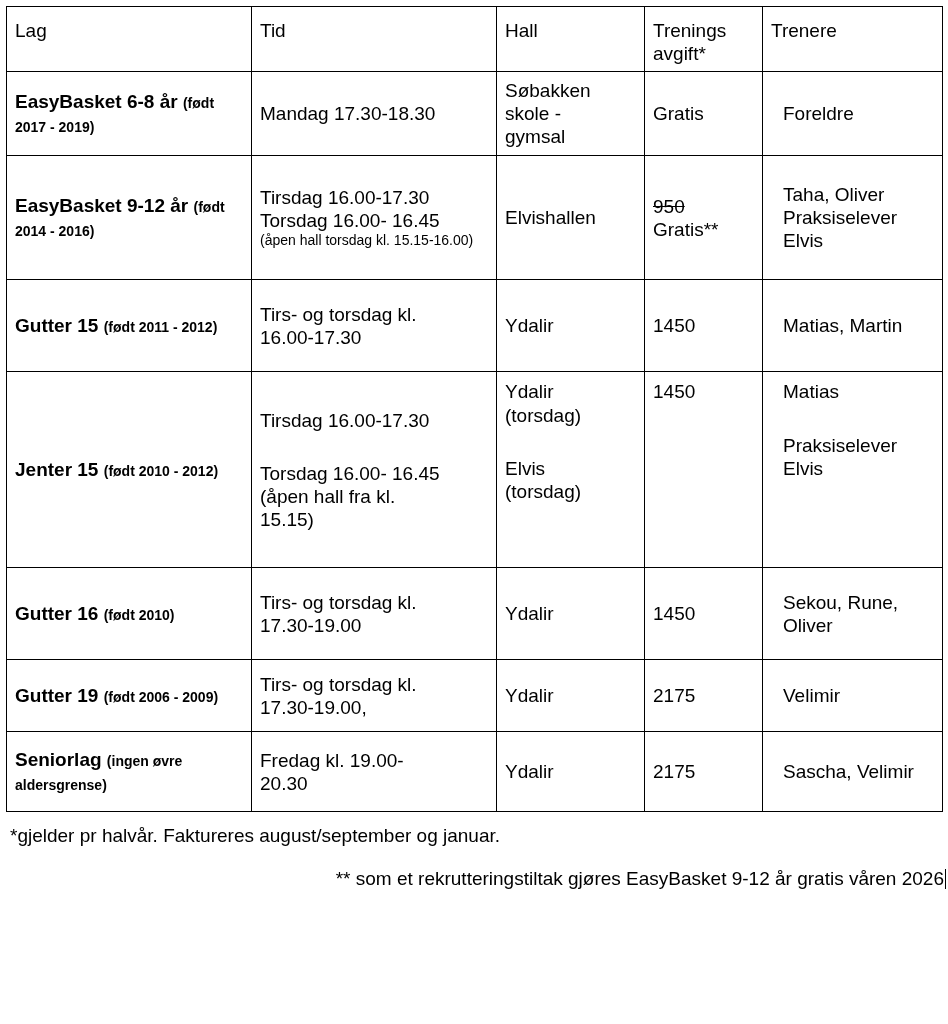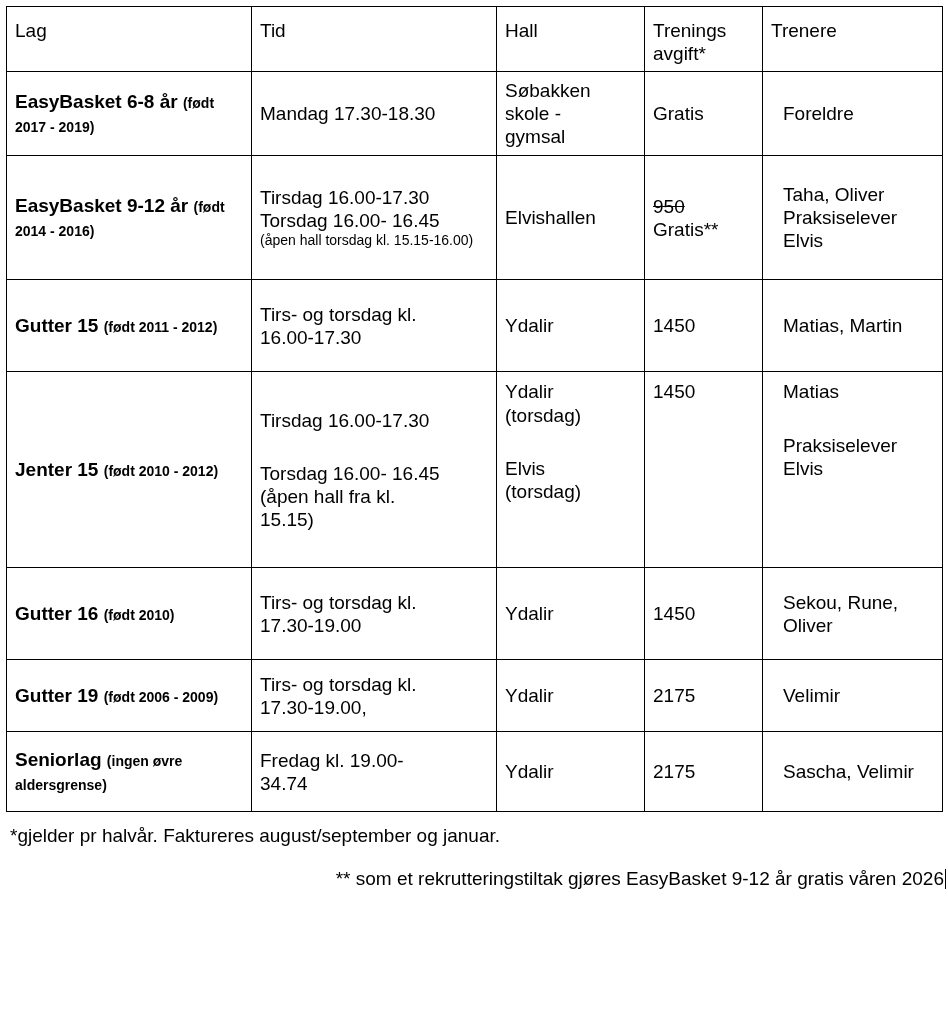--- a/index.html
+++ b/index.html
@@ -282,21 +282,21 @@
         </td>
       </tr>
 
       <tr class="row-h9">
         <td class="lag">
           <span class="lag-name">Seniorlag</span>
           <span class="lag-born">(ingen øvre aldersgrense)</span>
         </td>
         <td class="tid">
           <span class="tid-line">Fredag kl. 19.00-</span>
-          <span class="tid-line">34.74</span>
+          <span class="tid-line">20.30</span>
         </td>
         <td class="hall">
           <span class="hall-line">Ydalir</span>
         </td>
         <td class="avgift">
           <span class="avgift-sub">2175</span>
         </td>
         <td class="trenere">
           <span class="tren-line">Sascha, Velimir</span>
         </td>

